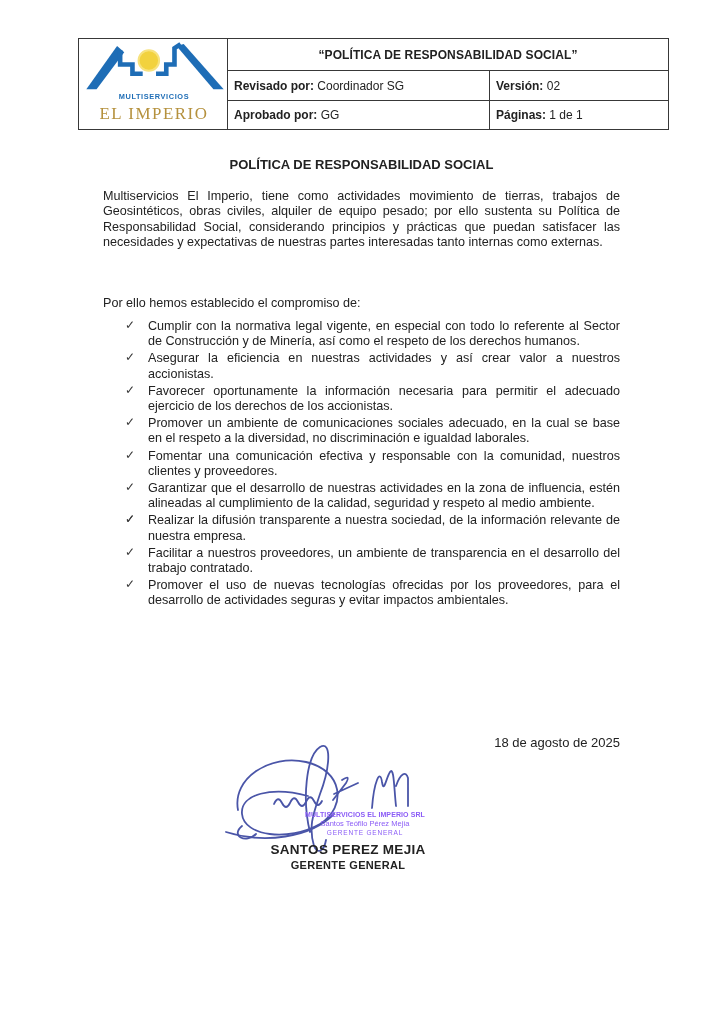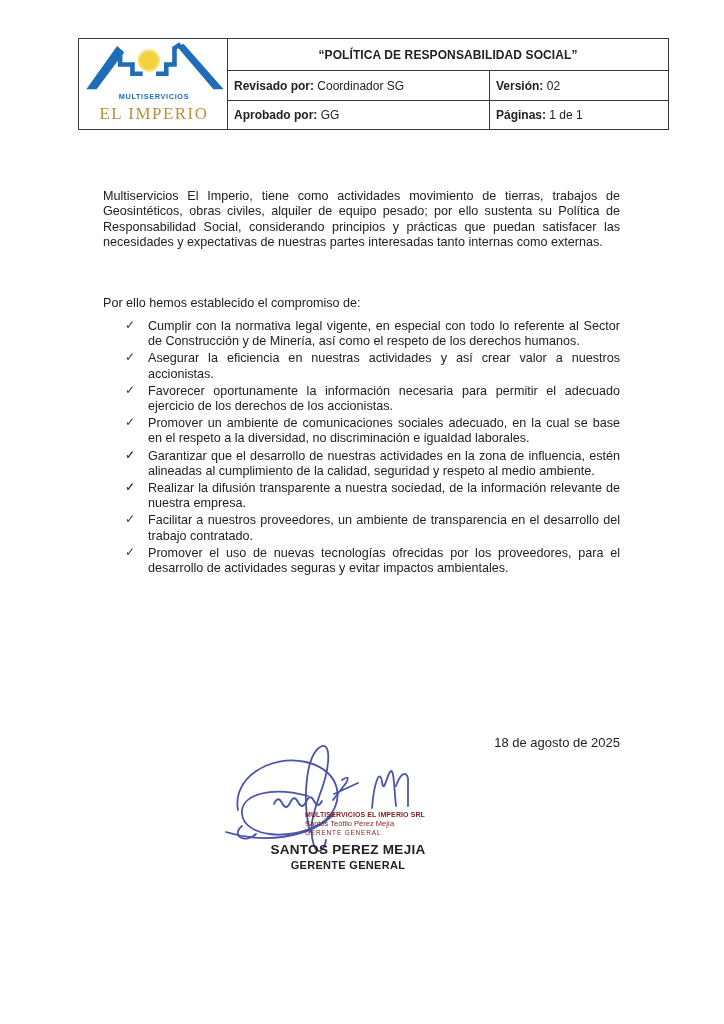--- a/index.html
+++ b/index.html
@@ -21,21 +21,21 @@
   .compromiso{position:absolute;left:103px;top:296px;width:517px;font-size:12.6px;}
   ul.commitments{position:absolute;left:103px;top:319px;width:517px;margin:0;padding:0;list-style:none;
                  font-size:12.6px;line-height:15.2px;}
   ul.commitments li{position:relative;padding-left:45px;text-align:justify;margin-bottom:2px;}
   ul.commitments .check{position:absolute;left:22px;top:-1px;font-size:12px;color:#3a3a3a;}
 
   .date-line{position:absolute;left:103px;top:735px;width:517px;text-align:right;font-size:13px;}
 
   
   .sig-svg{position:absolute;left:222px;top:740px;}
-  .stamp{position:absolute;left:305px;top:810px;width:120px;text-align:left;color:#7f1d1d;line-height:1.3;}
+  .stamp{position:absolute;left:305px;top:810px;width:120px;text-align:center;color:#8b5cf6;line-height:1.3;}
   .stamp .s1{font-size:7px;font-weight:bold;letter-spacing:0.1px;white-space:nowrap;}
   .stamp .s2{font-size:7.5px;white-space:nowrap;}
   .stamp .s3{font-size:6.5px;letter-spacing:0.8px;white-space:nowrap;}
   .sig-name{position:absolute;left:248px;top:842px;width:200px;text-align:center;font-weight:bold;
             font-size:13.5px;letter-spacing:0.3px;white-space:nowrap;}
   .sig-role{position:absolute;left:248px;top:859px;width:200px;text-align:center;font-weight:bold;
             font-size:11px;letter-spacing:0.3px;}
 
   .logo-serif{font-family:"Liberation Serif",serif;}
 </style>
@@ -81,31 +81,32 @@
         <span>GG</span>
       </td>
       <td>
         <span class="lbl">Páginas:</span>
         <span>1 de 1</span>
       </td>
     </tr>
   </tbody>
     </table>
 
+  <div class="doc-title">POLÍTICA DE RESPONSABILIDAD SOCIAL</div>
 
   <div class="intro">Multiservicios El Imperio, tiene como actividades movimiento de tierras, trabajos de Geosintéticos, obras civiles, alquiler de equipo pesado; por ello sustenta su Política de Responsabilidad Social, considerando principios y prácticas que puedan satisfacer las necesidades y expectativas de nuestras partes interesadas tanto internas como externas.</div>
 
   <div class="compromiso">Por ello hemos establecido el compromiso de:</div>
 
   <ul class="commitments">
       <li><span class="check">✓</span><span>Cumplir con la normativa legal vigente, en especial con todo lo referente al Sector de Construcción y de Minería, así como el respeto de los derechos humanos.</span></li>
       <li><span class="check">✓</span><span>Asegurar la eficiencia en nuestras actividades y así crear valor a nuestros accionistas.</span></li>
       <li><span class="check">✓</span><span>Favorecer oportunamente la información necesaria para permitir el adecuado ejercicio de los derechos de los accionistas.</span></li>
       <li><span class="check">✓</span><span>Promover un ambiente de comunicaciones sociales adecuado, en la cual se base en el respeto a la diversidad, no discriminación e igualdad laborales.</span></li>
-      <li><span class="check">✓</span></li>
+      <li><span class="check">✓</span><span>Fomentar una comunicación efectiva y responsable con la comunidad, nuestros clientes y proveedores.</span></li>
       <li><span class="check">✓</span><span>Garantizar que el desarrollo de nuestras actividades en la zona de influencia, estén alineadas al cumplimiento de la calidad, seguridad y respeto al medio ambiente.</span></li>
       <li><span class="check">✓</span></li>
       <li><span class="check">✓</span><span>Realizar la difusión transparente a nuestra sociedad, de la información relevante de nuestra empresa.</span></li>
       <li><span class="check">✓</span><span>Facilitar a nuestros proveedores, un ambiente de transparencia en el desarrollo del trabajo contratado.</span></li>
       <li><span class="check">✓</span><span>Promover el uso de nuevas tecnologías ofrecidas por los proveedores, para el desarrollo de actividades seguras y evitar impactos ambientales.</span></li>
     </ul>
 
   <div class="date-line">18 de agosto de 2025</div>
 
   <svg class="sig-svg" width="205" height="118" viewBox="0 0 205 118">

